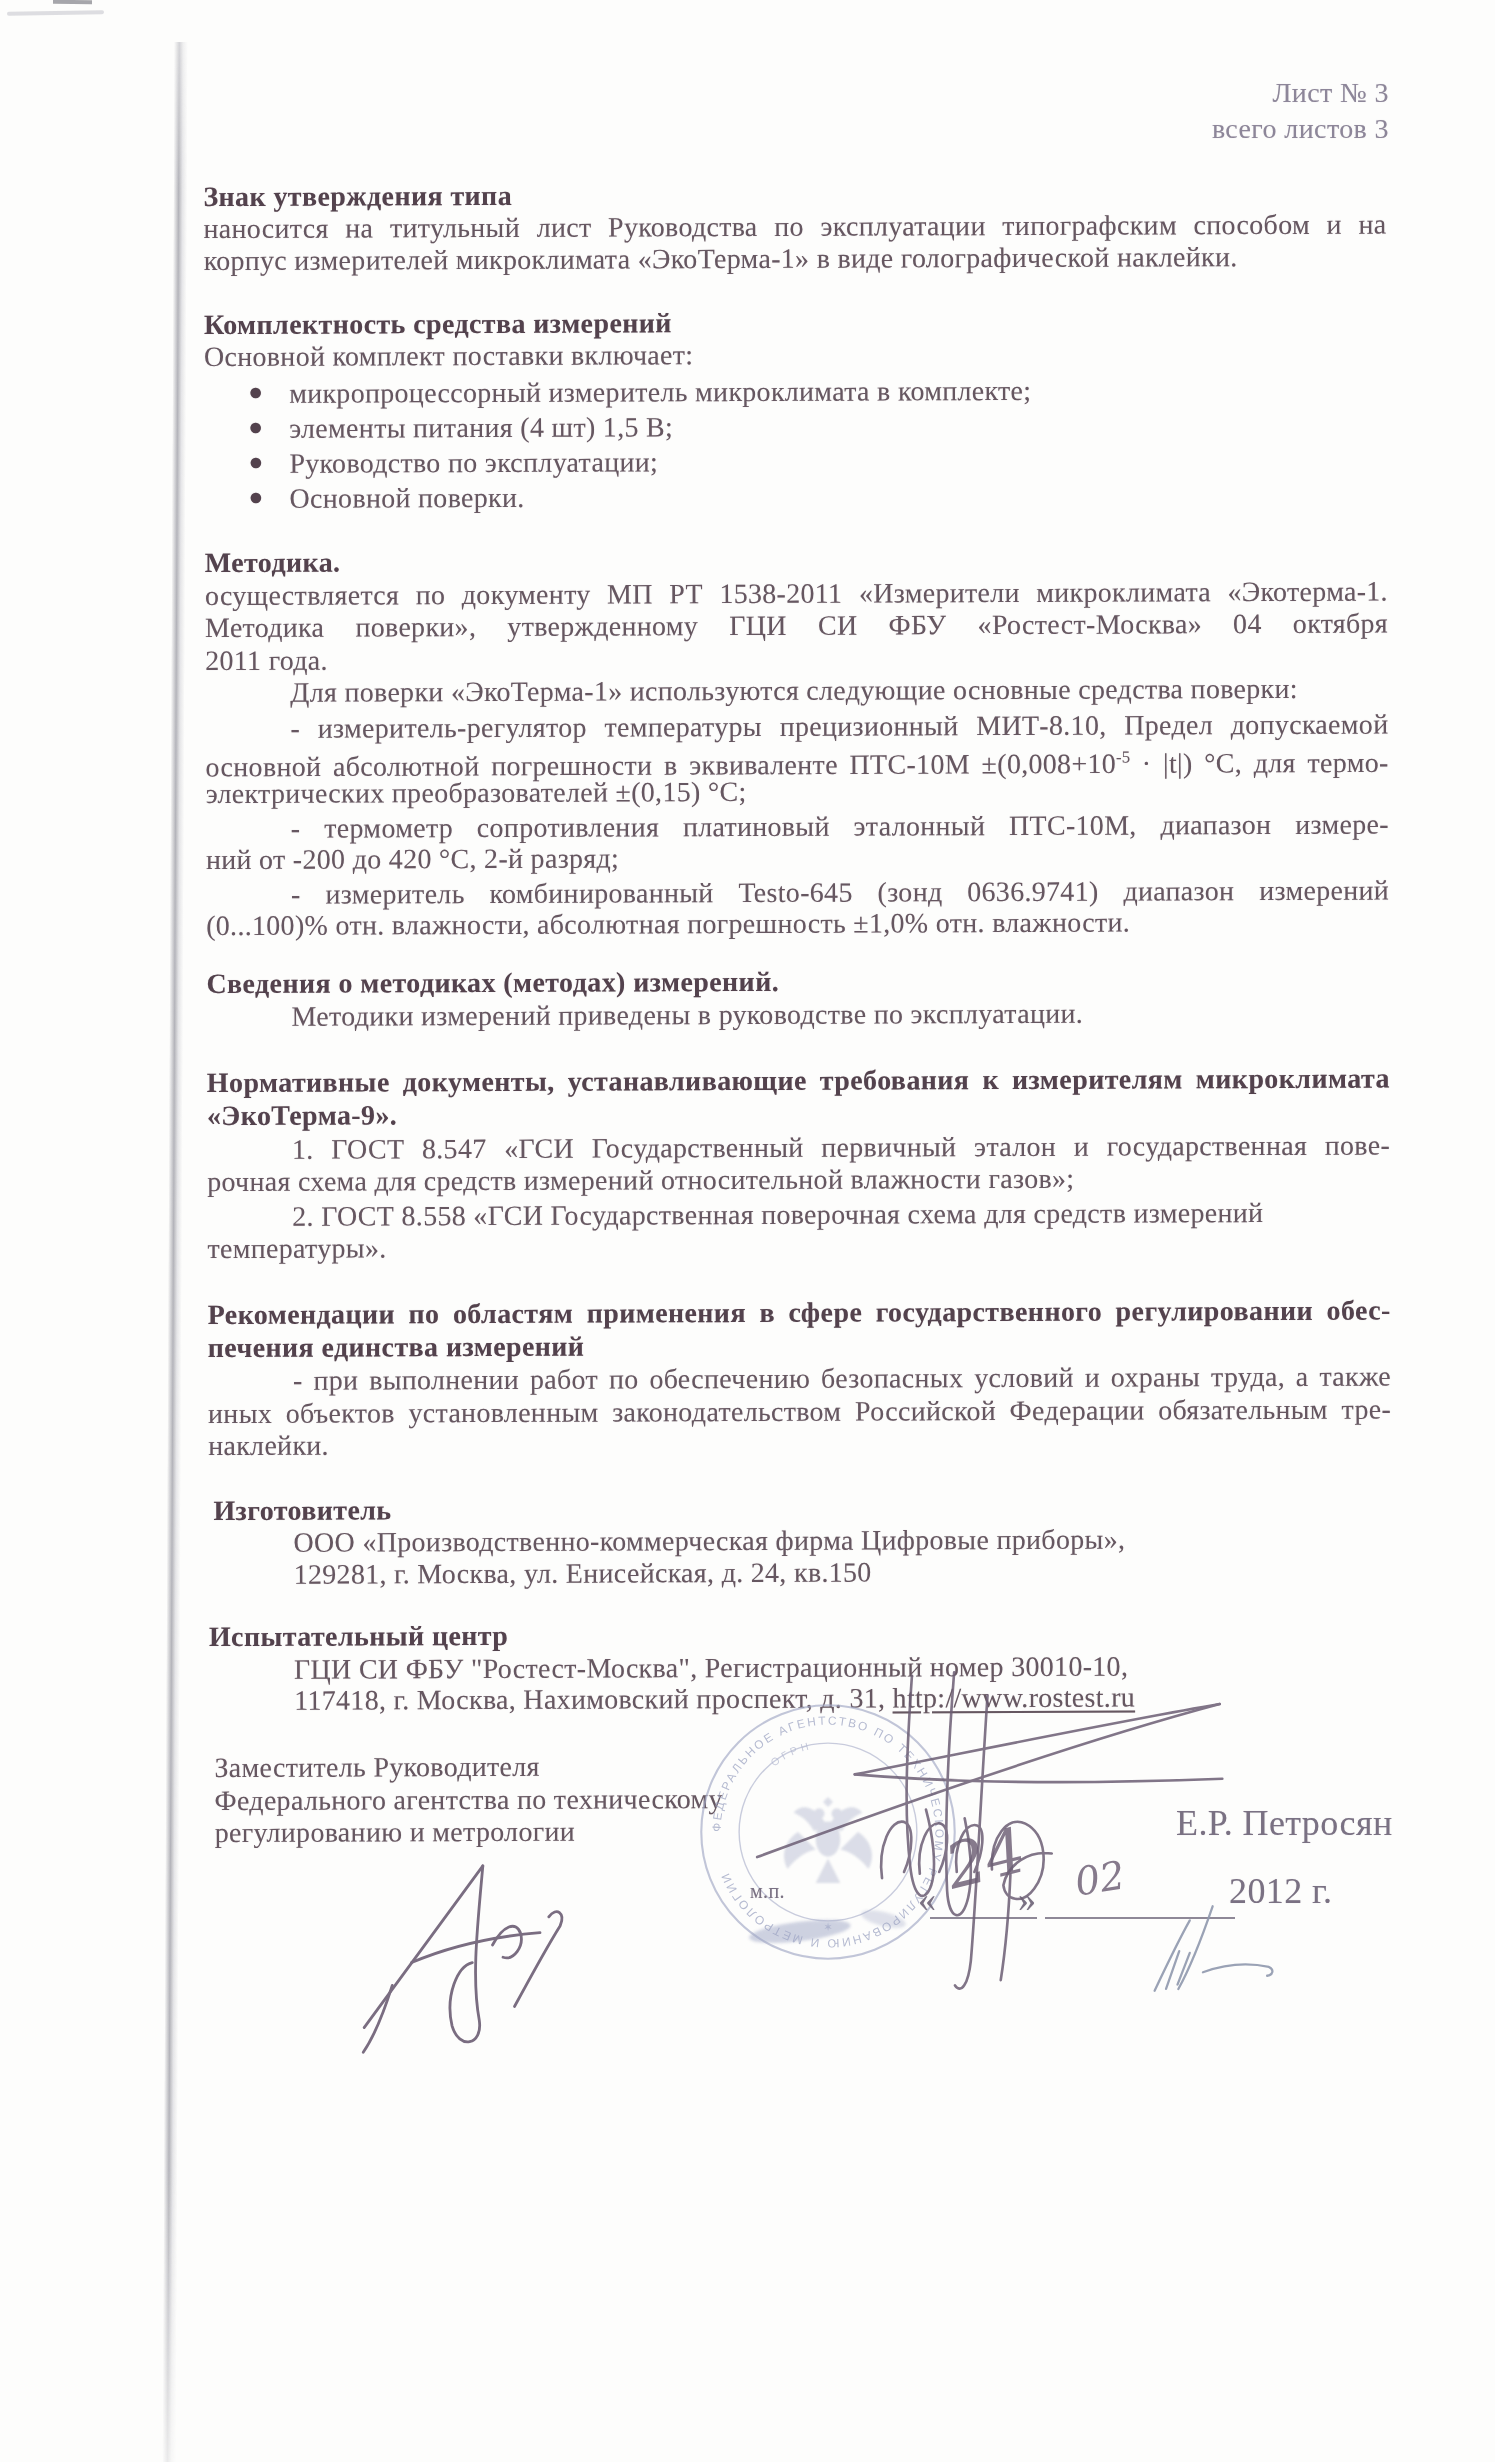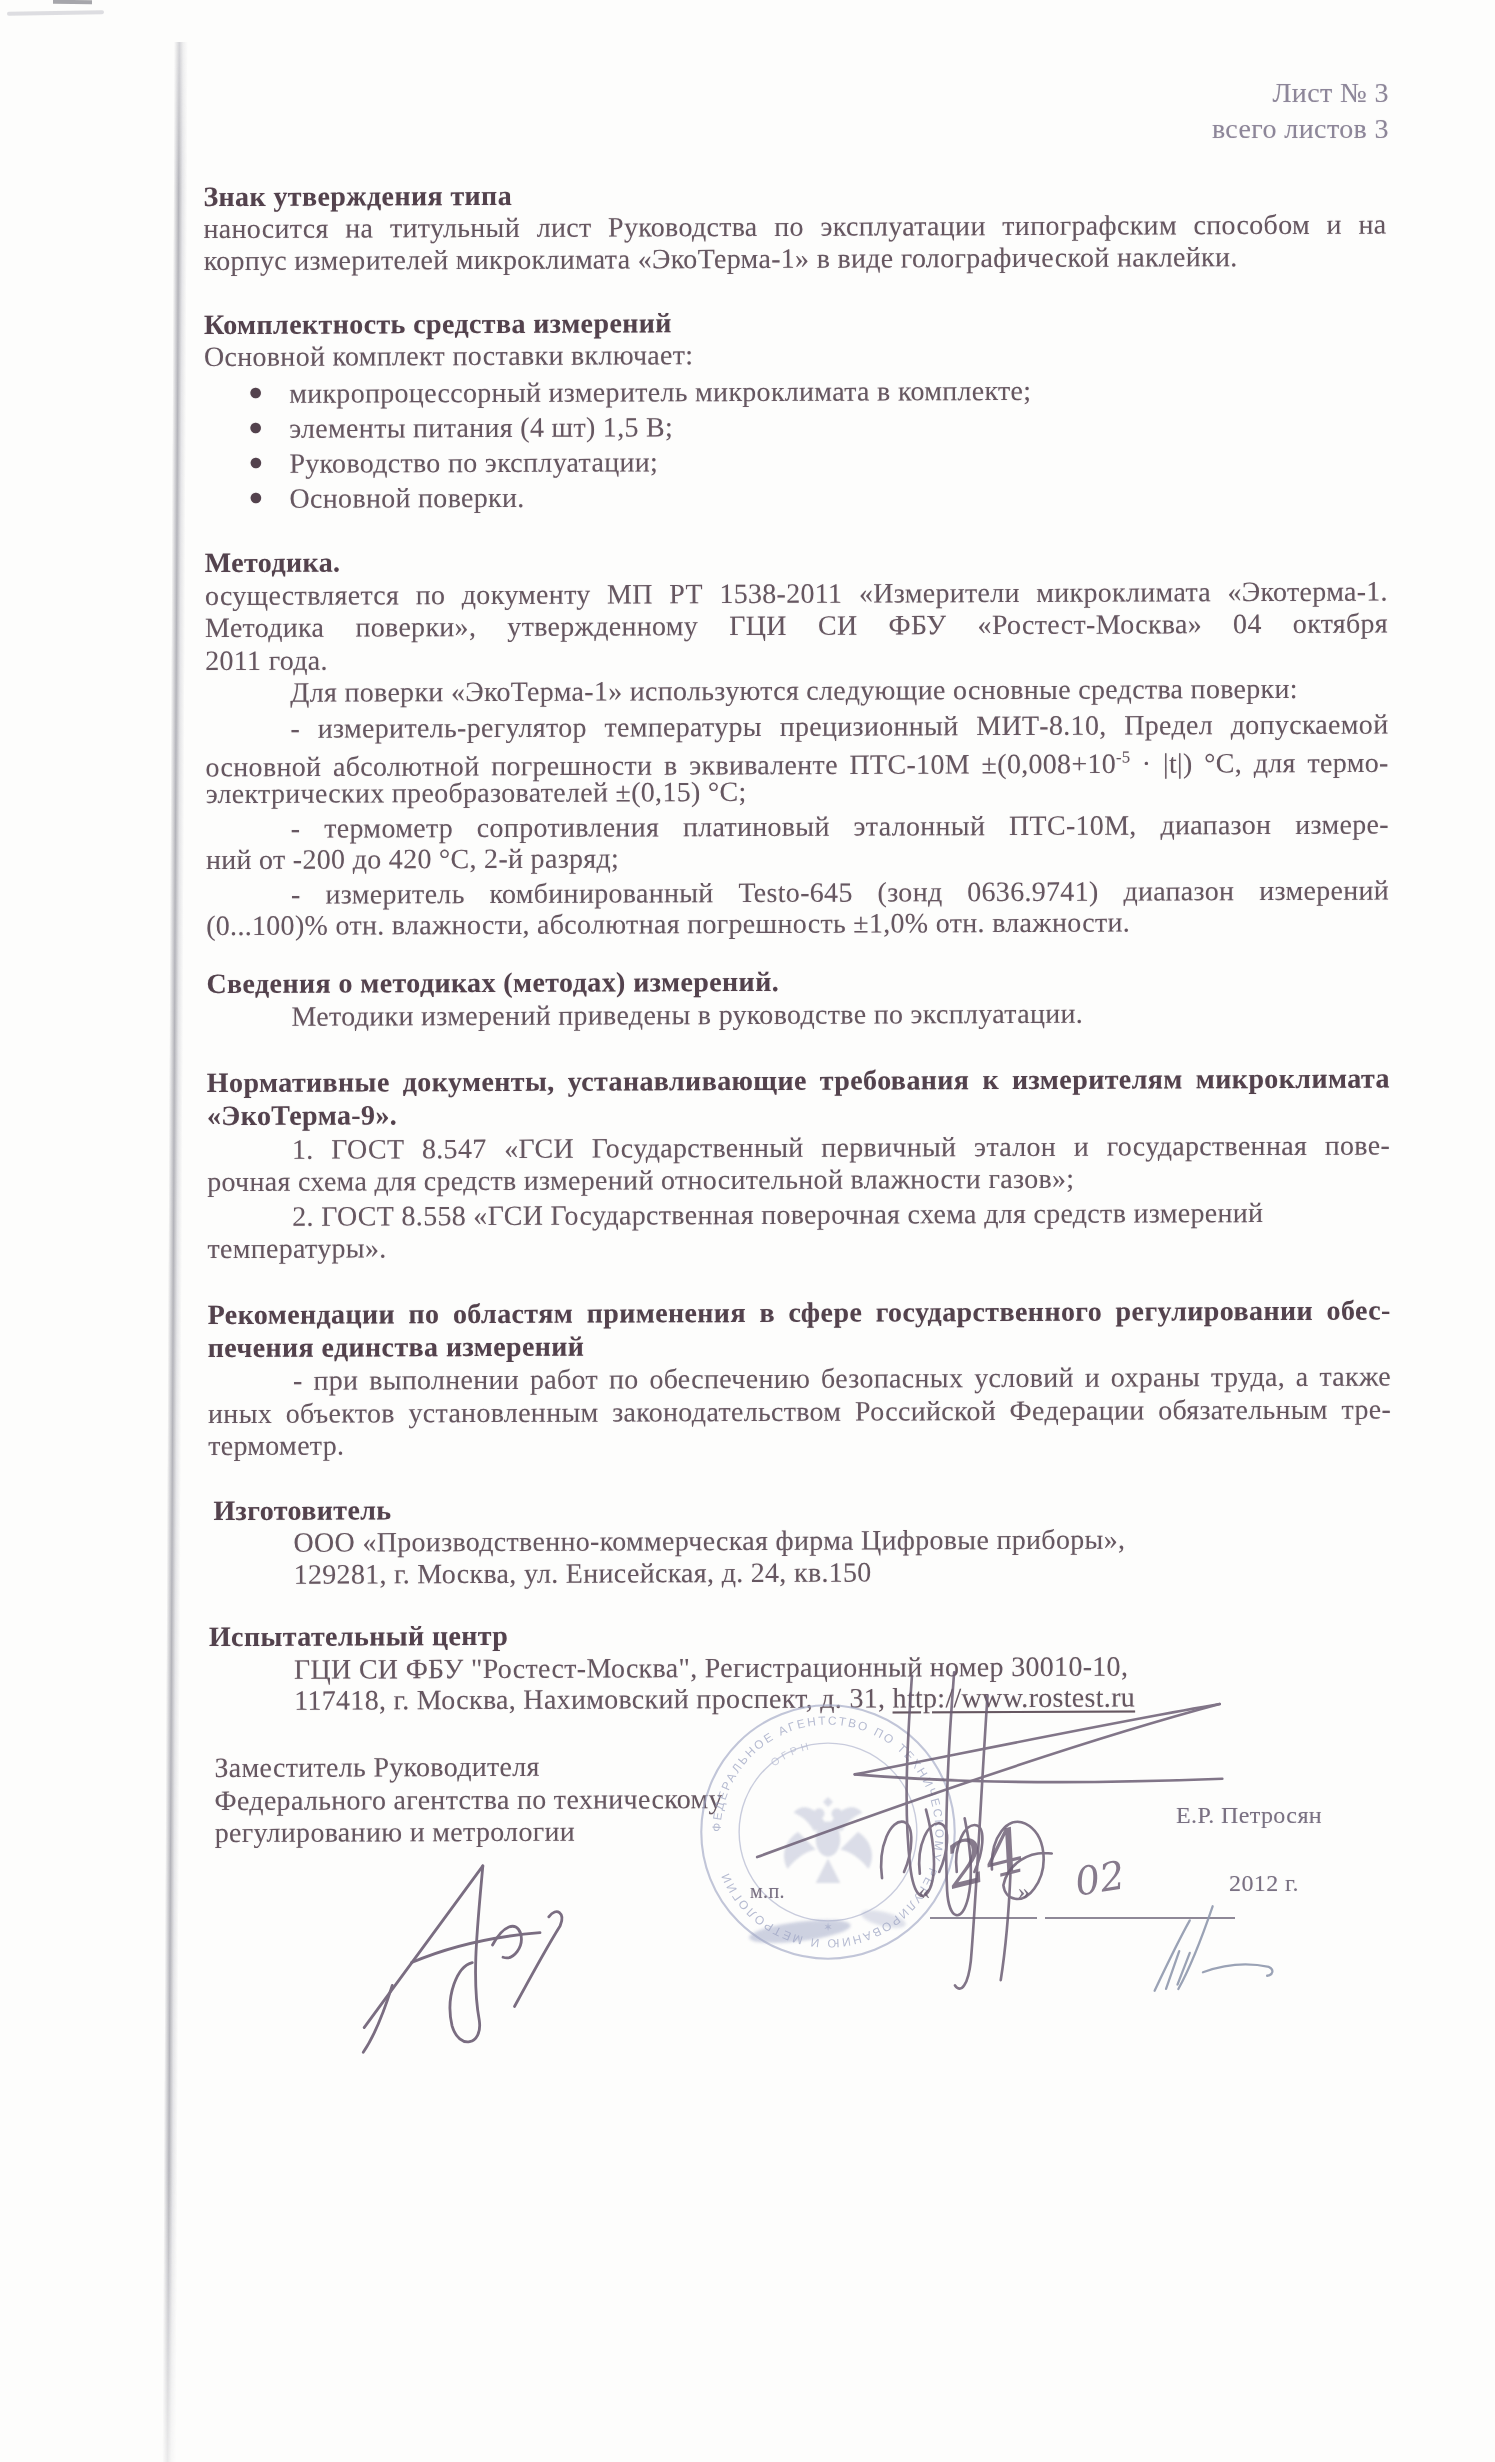--- a/index.html
+++ b/index.html
@@ -35,21 +35,21 @@
   .ln.bul{padding-left:85px;width:1098px;}
   .ln .dot{position:absolute;left:44px;top:-1.8px;font-size:24.6px;color:var(--c-heading,#53424d);}
   .ln .sup{vertical-align:super;font-size:.6em;letter-spacing:0;}
   .ln .u{text-decoration:underline;text-underline-offset:3.5px;}
 
   .hdr{
     position:absolute;right:106px;text-align:right;white-space:nowrap;
     font-size:28px;color:var(--c-muted,#8d8699);letter-spacing:0.4px;
     text-shadow:0 0 0.9px rgba(120,110,125,.3);
   }
-  .abs{position:absolute;white-space:nowrap;font-size:24px;color:var(--c-subtle,#7a7183);letter-spacing:0.4px;text-shadow:0 0 0.9px rgba(110,100,115,.3);}
+  .abs{position:absolute;white-space:nowrap;font-size:36px;color:var(--c-subtle,#7a7183);letter-spacing:0.4px;text-shadow:0 0 0.9px rgba(110,100,115,.3);}
   .dline{position:absolute;height:1.8px;background:rgba(104,96,118,.75);}
   .hand{
     position:absolute;font-style:italic;font-family:"DejaVu Serif","Liberation Serif",serif;
     color:var(--c-ink,#6c5e74);opacity:.82;white-space:nowrap;
   }
   .hand.day{left:946px;top:1822px;font-size:62px;transform:rotate(-14deg);}
   .hand.month{left:1075px;top:1856px;font-size:39px;transform:rotate(-9deg);}
 
   
   .stamp{position:absolute;left:696px;top:1700px;width:264px;height:264px;opacity:.85;}
@@ -97,21 +97,21 @@
       <div class="ln b j" style="top: 1065px;"><span>Нормативные документы, устанавливающие требования к измерителям микроклимата</span></div>
       <div class="ln b" style="top: 1098px;"><span>«ЭкоТерма-9».</span></div>
       <div class="ln j ind" style="top: 1132px;"><span>1. ГОСТ 8.547 «ГСИ Государственный первичный эталон и государственная пове-</span></div>
       <div class="ln" style="top: 1164px;"><span>рочная схема для средств измерений относительной влажности газов»;</span></div>
       <div class="ln ind" style="top: 1199px;"><span>2. ГОСТ 8.558 «ГСИ Государственная поверочная схема для средств измерений</span></div>
       <div class="ln" style="top: 1231px;"><span>температуры».</span></div>
       <div class="ln b j" style="top: 1297px;"><span>Рекомендации по областям применения в сфере государственного регулировании обес-</span></div>
       <div class="ln b" style="top: 1330px;"><span>печения единства измерений</span></div>
       <div class="ln j ind" style="top: 1363px;"><span>- при выполнении работ по обеспечению безопасных условий и охраны труда, а также</span></div>
       <div class="ln j" style="top: 1396px;"><span>иных объектов установленным законодательством Российской Федерации обязательным тре-</span></div>
-      <div class="ln" style="top: 1428px;"><span>термометр.</span></div>
+      <div class="ln" style="top: 1428px;"><span>наклейки.</span></div>
       <div class="ln b" style="top: 1493px; left: 212px;"><span>Изготовитель</span></div>
       <div class="ln ind" style="top: 1525px;"><span>ООО «Производственно-коммерческая фирма Цифровые приборы»,</span></div>
       <div class="ln ind" style="top: 1557px;"><span>129281, г. Москва, ул. Енисейская, д. 24, кв.150</span></div>
       <div class="ln b" style="top: 1619px;"><span>Испытательный центр</span></div>
       <div class="ln ind" style="top: 1652px;"><span>ГЦИ СИ ФБУ "Ростест-Москва", Регистрационный номер 30010-10,</span></div>
       <div class="ln ind" style="top: 1683px;"><span>117418, г. Москва, Нахимовский проспект, д. 31, </span><span class="u">http://www.rostest.ru</span></div>
       <div class="ln" style="top: 1750px; left: 212px;"><span>Заместитель Руководителя</span></div>
       <div class="ln" style="top: 1783px; left: 212px;"><span>Федерального агентства по техническому</span></div>
       <div class="ln" style="top: 1815px; left: 212px;"><span>регулированию и метрологии</span></div>
     </div>

